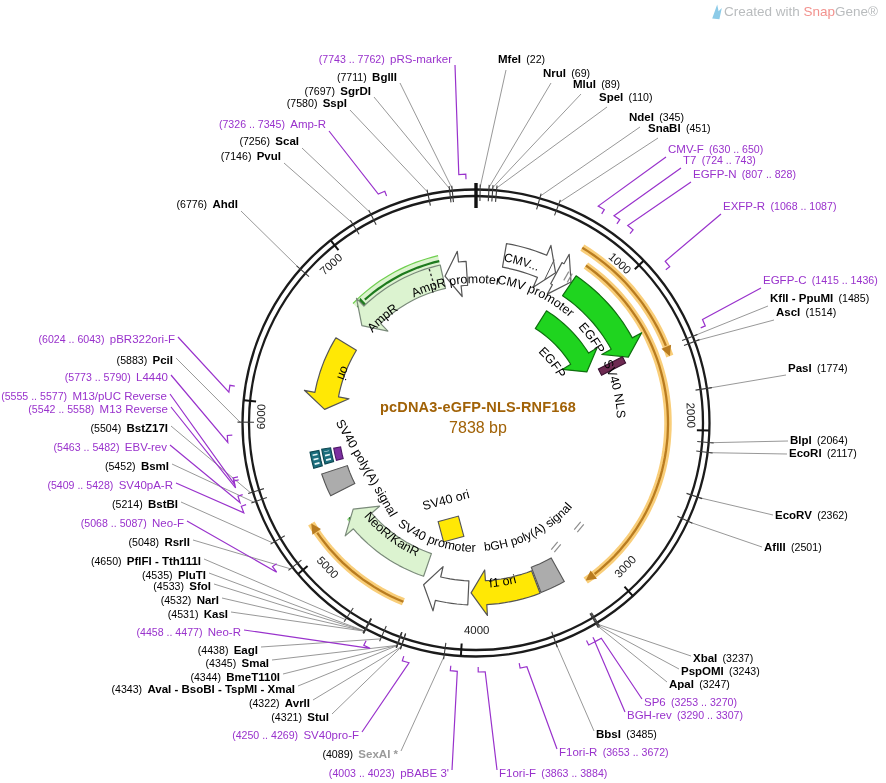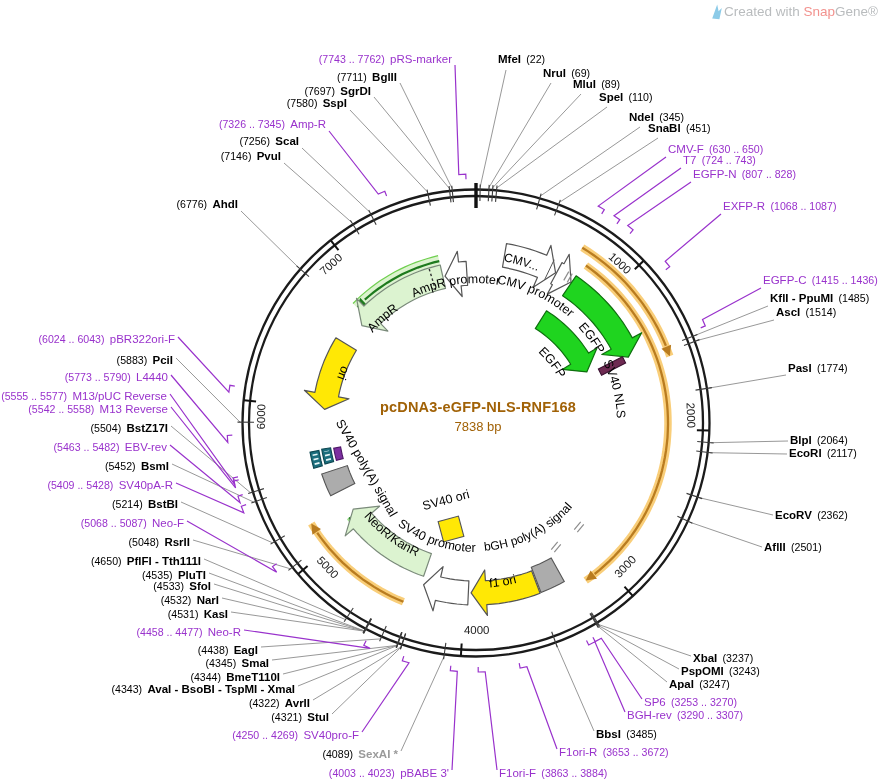--- a/index.html
+++ b/index.html
@@ -1,21 +1,21 @@
 <!DOCTYPE html>
 <html><head>
 <meta charset="utf-8">
 <style>
   html,body{margin:0;padding:0;background:#fff;}
   #stage{position:relative;width:886px;height:783px;background:#ffffff;overflow:hidden;
          font-family:"Liberation Sans",sans-serif;}
   #map-svg{position:absolute;left:0;top:0;}
   .overlay{position:absolute;text-align:center;color:#a16207;}
   #title-box{left:288px;top:399px;width:380px;font-size:14.5px;font-weight:bold;letter-spacing:.2px;}
-  #size-box{left:288px;top:419px;width:380px;font-size:13px;}
+  #size-box{left:288px;top:419px;width:380px;font-size:16px;}
   #watermark{position:absolute;right:8px;top:3px;font-size:13.5px;color:#b9bcbe;
              display:flex;align-items:center;gap:0;}
   #watermark .snap{color:#f2928e;}
   #watermark svg{display:block;}
 </style>
 </head>
 <body>
 
 <div id="stage">
   <svg id="map-svg" width="886" height="783" viewBox="0 0 886 783">

